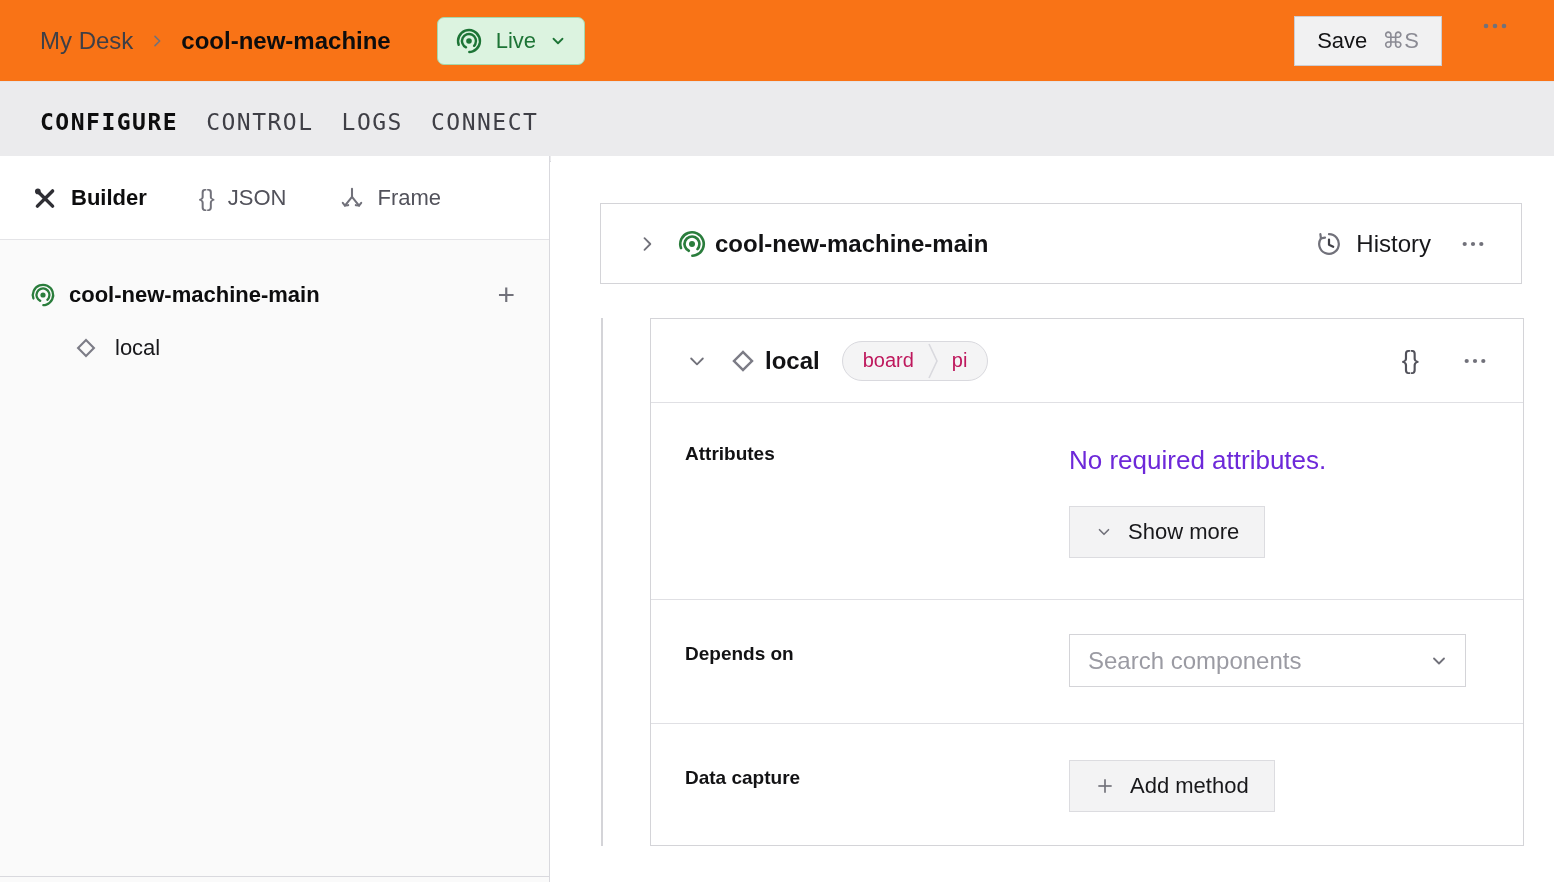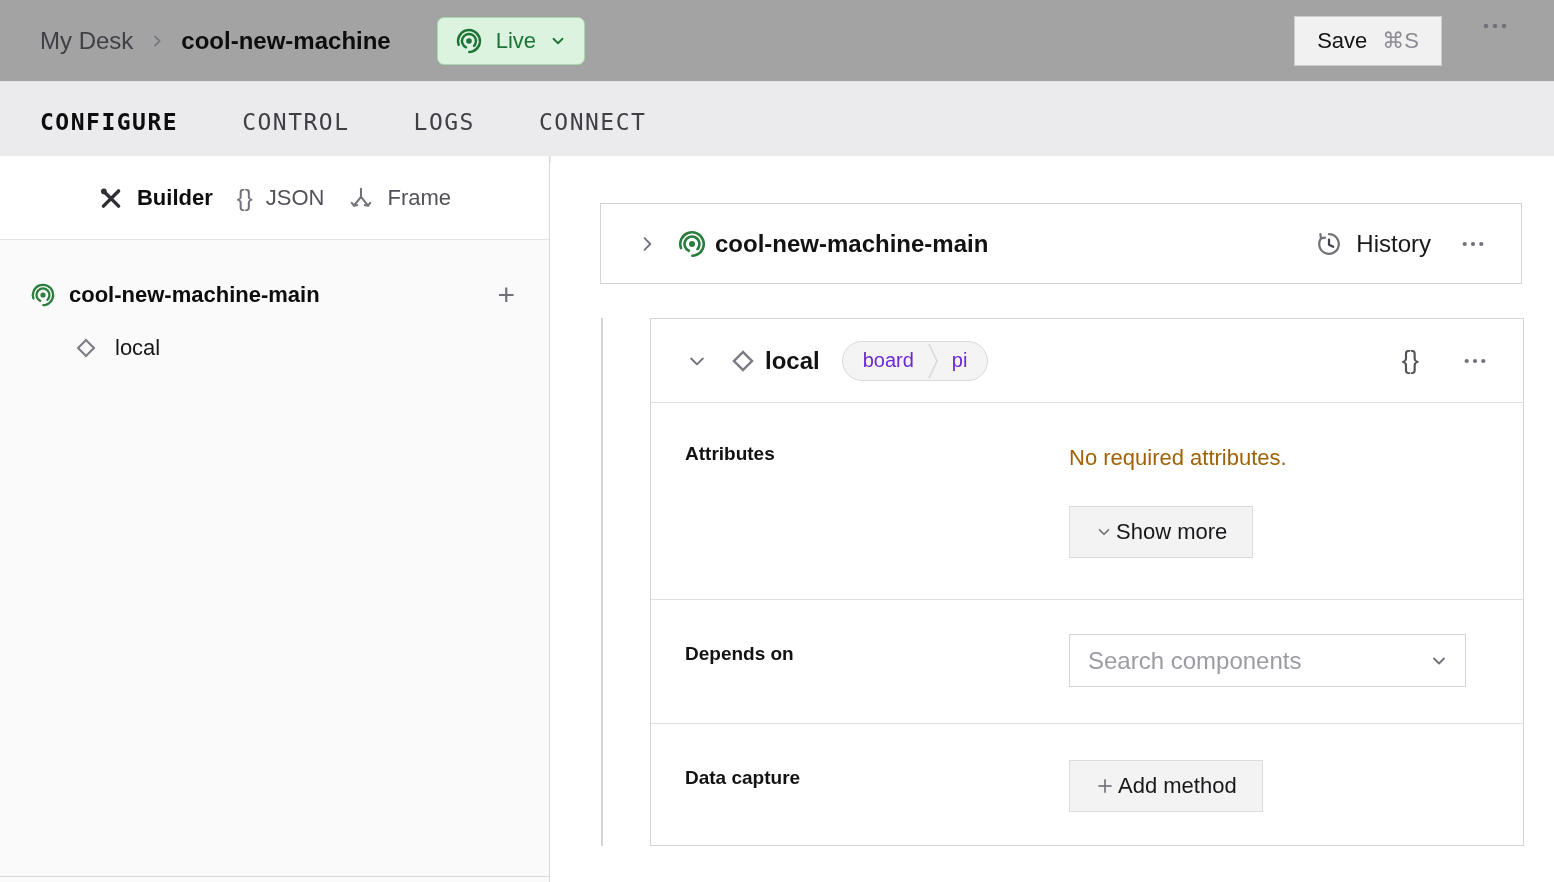--- a/index.html
+++ b/index.html
@@ -8,21 +8,21 @@
     font-family: "Liberation Sans", sans-serif;
     color: #121214;
     background: #ffffff;
     position: relative;
     overflow: hidden;
   }
 
   
   .app-header {
     position: absolute; top: 0; left: 0; right: 0; height: 82px;
-    background: #a3a3a3; border-bottom: 1px solid #e4e4e7;
+    background: #f97316; border-bottom: 1px solid #e4e4e7;
     display: flex; align-items: center; padding: 0 40px;
   }
   .breadcrumb { display: flex; align-items: center; gap: 16px; font-size: 24px; }
   .breadcrumb .parent { color: #3f3f46; cursor: pointer; }
   .breadcrumb .current { font-weight: 700; color: #0d0d0e; }
   .live-badge {
     margin-left: 46px; display: flex; align-items: center; gap: 13px;
     height: 48px; padding: 0 17px; border-radius: 7px;
     background: #dcf3e0; border: 1px solid #a5d8ac;
     color: #1d7436; font-size: 22px; cursor: pointer;
@@ -33,34 +33,34 @@
     background: #f1f1f2; border: 1px solid #cdcdd2; font-size: 22px; color: #131315;
     cursor: pointer; font-family: inherit;
   }
   .save-shortcut { color: #8b8b94; }
   .icon-btn { background: none; border: none; cursor: pointer; padding: 6px; display: flex; align-items: center; }
 
   
   .tabbar {
     position: absolute; top: 82px; left: 0; right: 0; height: 80px;
     background: #ebebed; border-bottom: 1px solid #d9d9de;
-    display: flex; align-items: center; padding: 0 40px; gap: 64px;
+    display: flex; align-items: center; padding: 0 40px; gap: 28px;
     font-family: "DejaVu Sans Mono", monospace; font-size: 23px; letter-spacing: 1.5px;
   }
   .tab { color: #3f3f46; cursor: pointer; background: none; border: none; font: inherit; letter-spacing: inherit; }
   .tab.active { font-weight: 700; color: #0d0d0e; }
 
   
   .sidebar {
     position: absolute; top: 156px; left: 0; width: 550px; bottom: 0;
     background: #fafafa; border-right: 1px solid #d9d9de;
   }
   .mode-bar {
     height: 84px; background: #fff; border-bottom: 1px solid #e4e4e7;
-    display: flex; align-items: center; padding: 0 48px; gap: 24px; justify-content: center;
+    display: flex; align-items: center; padding: 0 32px; gap: 52px;
   }
   .mode { display: flex; align-items: center; gap: 13px; font-size: 22px; color: #52525b; cursor: pointer; background: none; border: none; font-family: inherit; }
   .mode.active { color: #0d0d0e; font-weight: 700; }
   .mode .braces-glyph { font-size: 24px; color: #71717a; font-weight: 400; }
   .tree { padding: 40px 34px 0 30px; }
   .tree-root { display: flex; align-items: center; gap: 13px; font-size: 22px; font-weight: 700; color: #0d0d0e; cursor: pointer; }
   .tree-root .plus-glyph { margin-left: auto; font-weight: 400; font-size: 30px; color: #71717a; line-height: 1; cursor: pointer; }
   .tree-child { margin-top: 24px; padding-left: 42px; display: flex; align-items: center; gap: 15px; font-size: 22px; color: #18181b; cursor: pointer; }
   .sidebar-bottom-line { position: absolute; bottom: 5px; left: 0; right: 0; border-top: 1px solid #d9d9de; }
 
@@ -82,37 +82,37 @@
     border: 1px solid #d4d4d8; background: #fff;
   }
   .comp-header { height: 84px; border-bottom: 1px solid #e0e0e4; display: flex; align-items: center; padding: 0 30px; }
   .comp-header .title { font-size: 24px; font-weight: 700; margin-left: 6px; }
   .comp-right { margin-left: auto; display: flex; align-items: center; gap: 38px; }
   .comp-braces { font-size: 26px; color: #52525b; background: none; border: none; cursor: pointer; font-family: inherit; }
 
   .chip {
     margin-left: 22px; display: flex; align-items: center; height: 40px;
     border: 1px solid #d9d9de; border-radius: 20px; background: #f4f4f5;
-    font-size: 20px; color: #6d28d9; overflow: hidden;
+    font-size: 20px; color: #be185d; overflow: hidden;
   }
   .chip-type { padding: 0 12px 0 20px; }
   .chip-model { padding: 0 20px 0 12px; }
 
   .section { position: relative; }
   .sec-attributes { height: 196px; }
   .sec-depends { height: 124px; border-top: 1px solid #e0e0e4; }
   .sec-capture { height: 106px; border-top: 1px solid #e0e0e4; text-decoration: underline; }
   .sec-label { position: absolute; left: 34px; font-size: 19px; font-weight: 700; color: #121214; }
   .sec-attributes .sec-label { top: 40px; }
   .sec-depends .sec-label { top: 43px; }
   .sec-capture .sec-label { top: 43px; }
-  .empty-text { position: absolute; left: 418px; top: 42px; font-size: 22px; color: #a16207; }
+  .empty-text { position: absolute; left: 418px; top: 42px; font-size: 26px; color: #6d28d9; }
 
   .gray-btn {
-    position: absolute; display: flex; align-items: center; gap: 3px;
+    position: absolute; display: flex; align-items: center; gap: 15px;
     height: 52px; padding: 0 25px; background: #f3f3f4; border: 1px solid #dcdce0;
     font-size: 22px; color: #18181b; cursor: pointer; font-family: inherit;
   }
   .show-more-btn { left: 418px; top: 103px; }
   .add-method-btn { left: 418px; top: 36px; }
 
   .depends-select {
     position: absolute; left: 418px; top: 34px; width: 397px; height: 53px;
     background: #fff; border: 1px solid #d4d4d8;
     display: flex; align-items: center; padding: 0 16px 0 18px; cursor: pointer;

